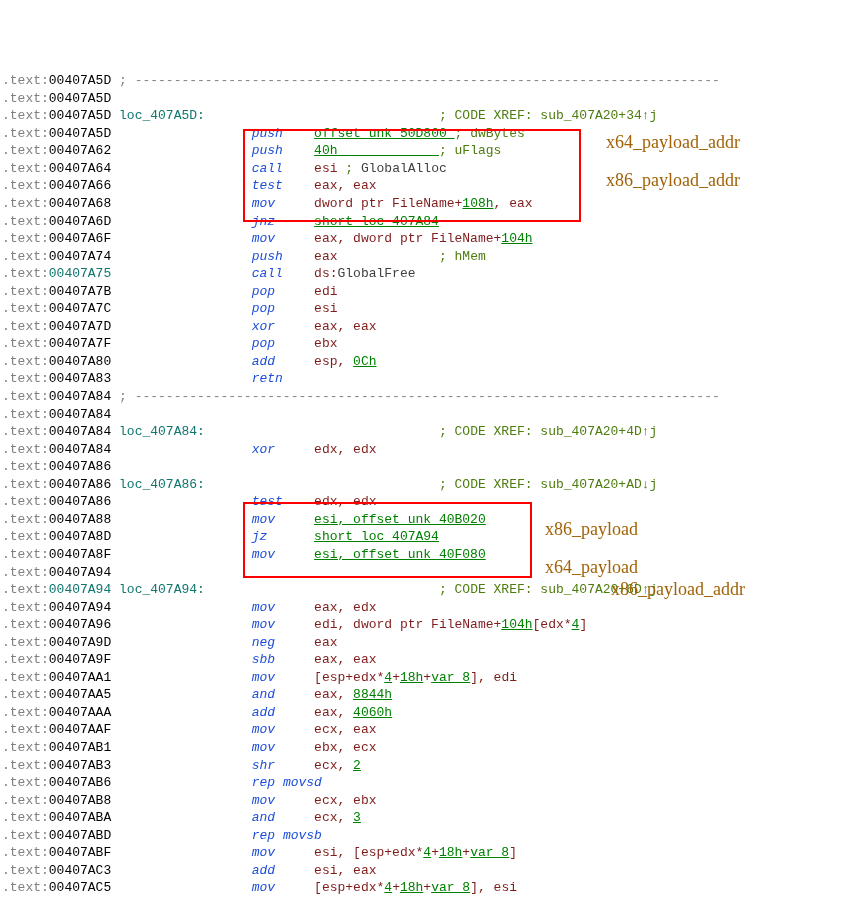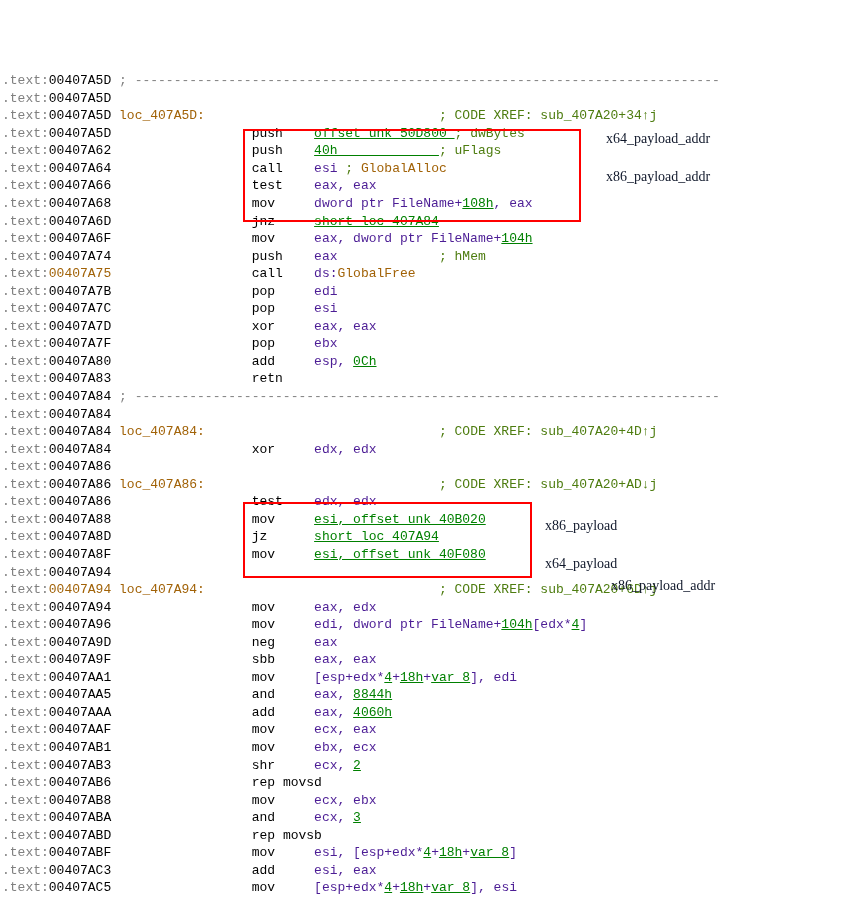--- a/index.html
+++ b/index.html
@@ -16,37 +16,37 @@
       padding: 2px;
       line-height: 1.35;
       position: relative;
     }
     .line {
       display: block;
       position: relative;
     }
     .seg-text { color: #808080; }
     .addr { color: #000000; }
-    .loc { color: #a16207; }
-    .mnem { color: #000000; }
-    .op-default { color: #4c1d95; }
+    .loc { color: #0f766e; }
+    .mnem { color: #1d4ed8; font-style: italic; }
+    .op-default { color: #7f1d1d; }
     .op-green { color: #008000; text-decoration: underline; }
-    .op-purple { color: #a16207; }
+    .op-purple { color: #404040; }
     .comment { color: #4d7c0f; }
     .red-box {
       position: absolute;
       border: 2px solid #ff0000;
       pointer-events: none;
       z-index: 10;
     }
     .annot {
       position: absolute;
-      color: #0f172a;
+      color: #a16207;
       font-family: 'Times New Roman', serif;
-      font-size: 14px;
+      font-size: 18px;
       pointer-events: none;
     }
   </style>
 </head>
 <body>
 
 
 
 <div id="listing"><div class="line"><span class="seg-text">.text:</span><span class="addr">00407A5D</span> <span class="seg-text">; ---------------------------------------------------------------------------</span></div><div class="line"><span class="seg-text">.text:</span><span class="addr">00407A5D</span> </div><div class="line"><span class="seg-text">.text:</span><span class="addr">00407A5D</span> <span class="loc">loc_407A5D:</span>                              <span class="comment">; CODE XREF: sub_407A20+34↑j</span></div><div class="line"><span class="seg-text">.text:</span><span class="addr">00407A5D</span>                  <span class="mnem">push</span>    <span class="op-green">offset unk_50D800 </span><span class="comment">; dwBytes</span></div><div class="line"><span class="seg-text">.text:</span><span class="addr">00407A62</span>                  <span class="mnem">push</span>    <span class="op-green">40h             </span><span class="comment">; uFlags</span></div><div class="line"><span class="seg-text">.text:</span><span class="addr">00407A64</span>                  <span class="mnem">call</span>    <span class="op-default">esi </span><span class="comment">; </span><span class="op-purple">GlobalAlloc</span></div><div class="line"><span class="seg-text">.text:</span><span class="addr">00407A66</span>                  <span class="mnem">test</span>    <span class="op-default">eax, eax</span></div><div class="line"><span class="seg-text">.text:</span><span class="addr">00407A68</span>                  <span class="mnem">mov</span>     <span class="op-default">dword ptr FileName+</span><span class="op-green">108h</span><span class="op-default">, eax</span></div><div class="line"><span class="seg-text">.text:</span><span class="addr">00407A6D</span>                  <span class="mnem">jnz</span>     <span class="op-green">short loc_407A84</span></div><div class="line"><span class="seg-text">.text:</span><span class="addr">00407A6F</span>                  <span class="mnem">mov</span>     <span class="op-default">eax, dword ptr FileName+</span><span class="op-green">104h</span></div><div class="line"><span class="seg-text">.text:</span><span class="addr">00407A74</span>                  <span class="mnem">push</span>    <span class="op-default">eax             </span><span class="comment">; hMem</span></div><div class="line"><span class="seg-text">.text:</span><span class="loc">00407A75</span>                  <span class="mnem">call</span>    <span class="op-default">ds:</span><span class="op-purple">GlobalFree</span></div><div class="line"><span class="seg-text">.text:</span><span class="addr">00407A7B</span>                  <span class="mnem">pop</span>     <span class="op-default">edi</span></div><div class="line"><span class="seg-text">.text:</span><span class="addr">00407A7C</span>                  <span class="mnem">pop</span>     <span class="op-default">esi</span></div><div class="line"><span class="seg-text">.text:</span><span class="addr">00407A7D</span>                  <span class="mnem">xor</span>     <span class="op-default">eax, eax</span></div><div class="line"><span class="seg-text">.text:</span><span class="addr">00407A7F</span>                  <span class="mnem">pop</span>     <span class="op-default">ebx</span></div><div class="line"><span class="seg-text">.text:</span><span class="addr">00407A80</span>                  <span class="mnem">add</span>     <span class="op-default">esp, </span><span class="op-green">0Ch</span></div><div class="line"><span class="seg-text">.text:</span><span class="addr">00407A83</span>                  <span class="mnem">retn</span>    </div><div class="line"><span class="seg-text">.text:</span><span class="addr">00407A84</span> <span class="seg-text">; ---------------------------------------------------------------------------</span></div><div class="line"><span class="seg-text">.text:</span><span class="addr">00407A84</span> </div><div class="line"><span class="seg-text">.text:</span><span class="addr">00407A84</span> <span class="loc">loc_407A84:</span>                              <span class="comment">; CODE XREF: sub_407A20+4D↑j</span></div><div class="line"><span class="seg-text">.text:</span><span class="addr">00407A84</span>                  <span class="mnem">xor</span>     <span class="op-default">edx, edx</span></div><div class="line"><span class="seg-text">.text:</span><span class="addr">00407A86</span> </div><div class="line"><span class="seg-text">.text:</span><span class="addr">00407A86</span> <span class="loc">loc_407A86:</span>                              <span class="comment">; CODE XREF: sub_407A20+AD↓j</span></div><div class="line"><span class="seg-text">.text:</span><span class="addr">00407A86</span>                  <span class="mnem">test</span>    <span class="op-default">edx, edx</span></div><div class="line"><span class="seg-text">.text:</span><span class="addr">00407A88</span>                  <span class="mnem">mov</span>     <span class="op-green">esi, offset unk_40B020</span></div><div class="line"><span class="seg-text">.text:</span><span class="addr">00407A8D</span>                  <span class="mnem">jz</span>      <span class="op-green">short loc_407A94</span></div><div class="line"><span class="seg-text">.text:</span><span class="addr">00407A8F</span>                  <span class="mnem">mov</span>     <span class="op-green">esi, offset unk_40F080</span></div><div class="line"><span class="seg-text">.text:</span><span class="addr">00407A94</span> </div><div class="line"><span class="seg-text">.text:</span><span class="loc">00407A94</span> <span class="loc">loc_407A94:</span>                              <span class="comment">; CODE XREF: sub_407A20+6D↑j</span></div><div class="line"><span class="seg-text">.text:</span><span class="addr">00407A94</span>                  <span class="mnem">mov</span>     <span class="op-default">eax, edx</span></div><div class="line"><span class="seg-text">.text:</span><span class="addr">00407A96</span>                  <span class="mnem">mov</span>     <span class="op-default">edi, dword ptr FileName+</span><span class="op-green">104h</span><span class="op-default">[edx*</span><span class="op-green">4</span><span class="op-default">]</span></div><div class="line"><span class="seg-text">.text:</span><span class="addr">00407A9D</span>                  <span class="mnem">neg</span>     <span class="op-default">eax</span></div><div class="line"><span class="seg-text">.text:</span><span class="addr">00407A9F</span>                  <span class="mnem">sbb</span>     <span class="op-default">eax, eax</span></div><div class="line"><span class="seg-text">.text:</span><span class="addr">00407AA1</span>                  <span class="mnem">mov</span>     <span class="op-default">[esp+edx*</span><span class="op-green">4</span><span class="op-default">+</span><span class="op-green">18h</span><span class="op-default">+</span><span class="op-green">var_8</span><span class="op-default">], edi</span></div><div class="line"><span class="seg-text">.text:</span><span class="addr">00407AA5</span>                  <span class="mnem">and</span>     <span class="op-default">eax, </span><span class="op-green">8844h</span></div><div class="line"><span class="seg-text">.text:</span><span class="addr">00407AAA</span>                  <span class="mnem">add</span>     <span class="op-default">eax, </span><span class="op-green">4060h</span></div><div class="line"><span class="seg-text">.text:</span><span class="addr">00407AAF</span>                  <span class="mnem">mov</span>     <span class="op-default">ecx, eax</span></div><div class="line"><span class="seg-text">.text:</span><span class="addr">00407AB1</span>                  <span class="mnem">mov</span>     <span class="op-default">ebx, ecx</span></div><div class="line"><span class="seg-text">.text:</span><span class="addr">00407AB3</span>                  <span class="mnem">shr</span>     <span class="op-default">ecx, </span><span class="op-green">2</span></div><div class="line"><span class="seg-text">.text:</span><span class="addr">00407AB6</span>                  <span class="mnem">rep movsd</span></div><div class="line"><span class="seg-text">.text:</span><span class="addr">00407AB8</span>                  <span class="mnem">mov</span>     <span class="op-default">ecx, ebx</span></div><div class="line"><span class="seg-text">.text:</span><span class="addr">00407ABA</span>                  <span class="mnem">and</span>     <span class="op-default">ecx, </span><span class="op-green">3</span></div><div class="line"><span class="seg-text">.text:</span><span class="addr">00407ABD</span>                  <span class="mnem">rep movsb</span></div><div class="line"><span class="seg-text">.text:</span><span class="addr">00407ABF</span>                  <span class="mnem">mov</span>     <span class="op-default">esi, [esp+edx*</span><span class="op-green">4</span><span class="op-default">+</span><span class="op-green">18h</span><span class="op-default">+</span><span class="op-green">var_8</span><span class="op-default">]</span></div><div class="line"><span class="seg-text">.text:</span><span class="addr">00407AC3</span>                  <span class="mnem">add</span>     <span class="op-default">esi, eax</span></div><div class="line"><span class="seg-text">.text:</span><span class="addr">00407AC5</span>                  <span class="mnem">mov</span>     <span class="op-default">[esp+edx*</span><span class="op-green">4</span><span class="op-default">+</span><span class="op-green">18h</span><span class="op-default">+</span><span class="op-green">var_8</span><span class="op-default">], esi</span></div><div class="line"><span class="seg-text">.text:</span><span class="addr">00407AC9</span>                  <span class="mnem">inc</span>     <span class="op-default">edx</span></div></div>
 

